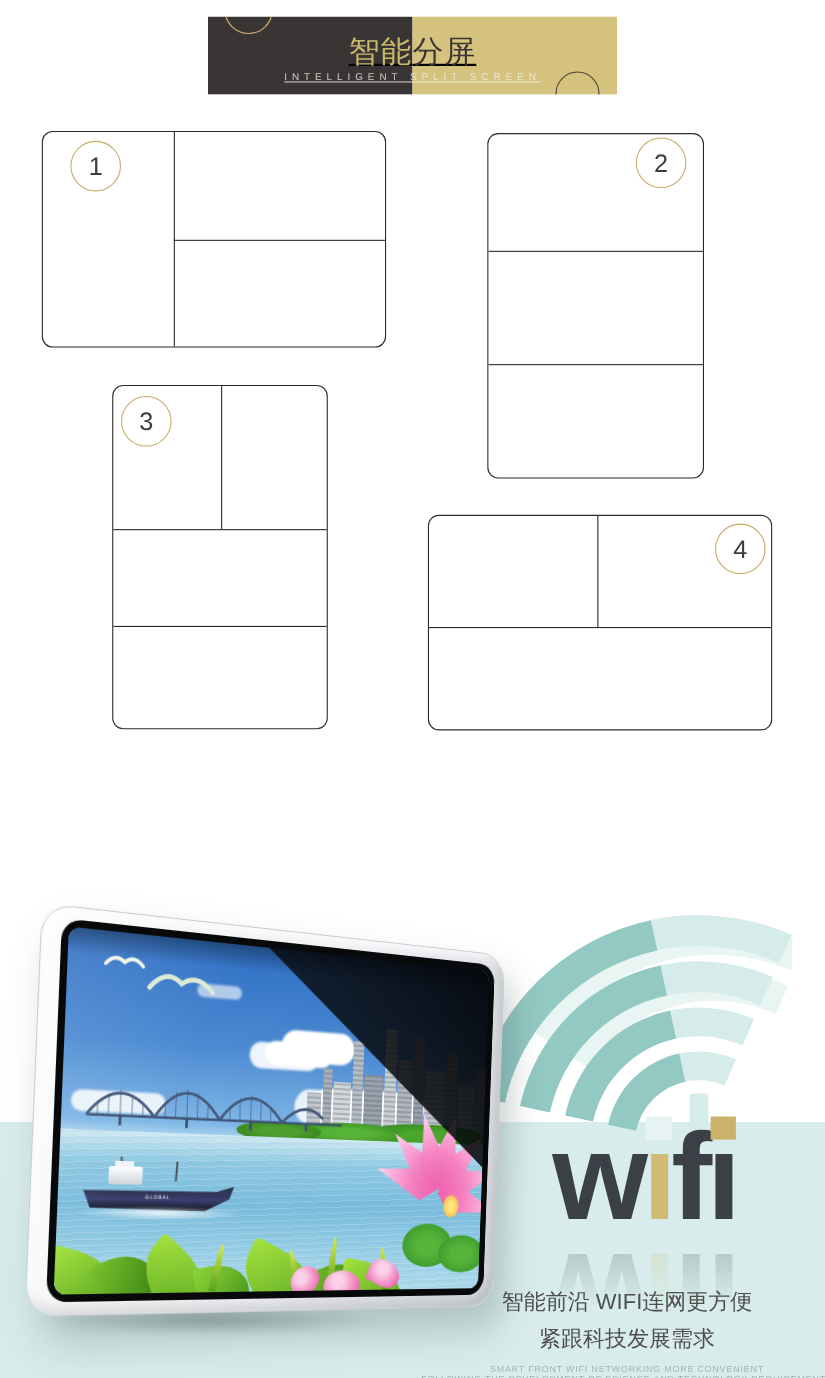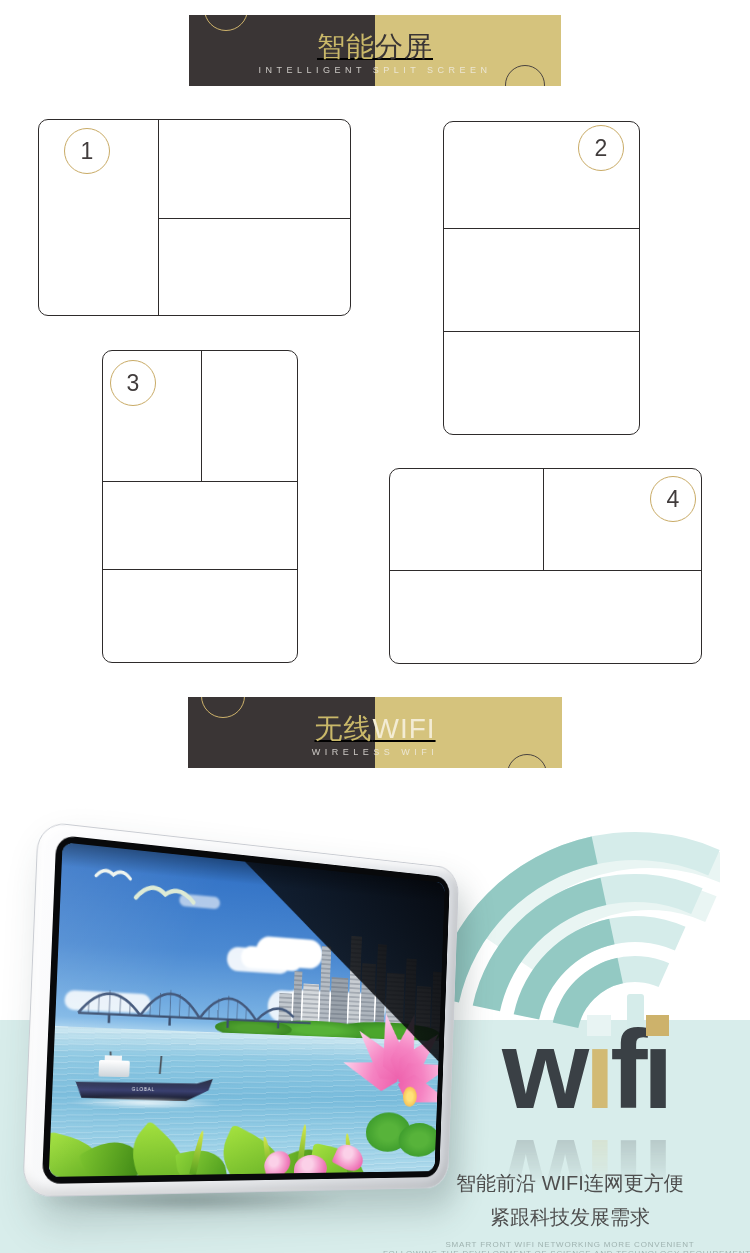--- a/index.html
+++ b/index.html
@@ -19,21 +19,21 @@
   .ring-dark { border:1px solid #4a4440; }
   .banner-split .ring-gold { left:15px; top:-28px; width:44px; height:44px; }
   .banner-split .ring-dark { left:316px; top:50px; width:40px; height:40px; }
   .banner-wifi  .ring-gold { left:13px; top:-23px; width:44px; height:44px; }
   .banner-wifi  .ring-dark { left:319px; top:57px; width:40px; height:40px; }
   .banner-inner { position:absolute; inset:0; display:flex; flex-direction:column; justify-content:center; align-items:center; padding-top:6px; }
   .banner-title { font-size:28px; font-weight:400; letter-spacing:1px; line-height:1.1;text-decoration:underline; }
   .t-gold { color:#c9b869; }
   .t-dark { color:#3a3535; }
   .t-cream { color:#f3ecd4; }
-  .banner-sub { margin-top:3px; font-size:9px; letter-spacing:4.5px; color:rgba(242,240,234,.78); white-space:nowrap; }
+  .banner-sub { margin-top:3px; font-size:9px; letter-spacing:4.5px; color:rgba(242,240,234,.78); white-space:nowrap;text-decoration:underline; }
 
   
   .diagram { position:absolute; border:1px solid #2e2b2b; border-radius:10px; background:#fff; }
   .dline { position:absolute; background:#2e2b2b; }
   .d1 { left:38px;  top:119px; width:313px; height:197px; }
   .d2 { left:443px; top:121px; width:197px; height:314px; }
   .d3 { left:102px; top:350px; width:196px; height:313px; }
   .d4 { left:389px; top:468px; width:313px; height:196px; }
   .d1 .v  { left:119px; top:0; bottom:0; width:1px; }
   .d1 .h  { left:119px; right:0; top:98px; height:1px; }
@@ -182,30 +182,20 @@
   </div>
 
   <div class="diagram d4">
     <div class="dline v"></div>
     <div class="dline h"></div>
     <div class="numcircle">
         <span>4</span>
       </div>
   </div>
 
-  <section class="banner banner-wifi">
-    <div class="half dark"></div>
-    <div class="half gold"></div>
-    <div class="deco-circle ring-gold"></div>
-    <div class="deco-circle ring-dark"></div>
-    <div class="banner-inner">
-      <h2 class="banner-title"><span class="t-gold">无线</span><span class="t-cream">WIFI</span></h2>
-      <div class="banner-sub">WIRELESS WIFI</div>
-    </div>
-  </section>
 
   <div class="mint-band"></div>
   <div class="monitor-shadow"></div>
 
   <svg class="wifi-fan" viewBox="0 0 290 240" xmlns="http://www.w3.org/2000/svg">
     <g fill="#e9f5f3">
       <path d="M289.7,41.9 A208,208 0 0 0 32.6,115.7 L55.8,131.4 A180,180 0 0 1 278.3,67.5 Z" transform="translate(14,8)"></path>
       <path d="M272.6,80.3 A166,166 0 0 0 67.4,139.2 L90.6,154.9 A138,138 0 0 1 261.2,105.9 Z" transform="translate(14,8)"></path>
     </g>
     <g fill="#d5ecea">

